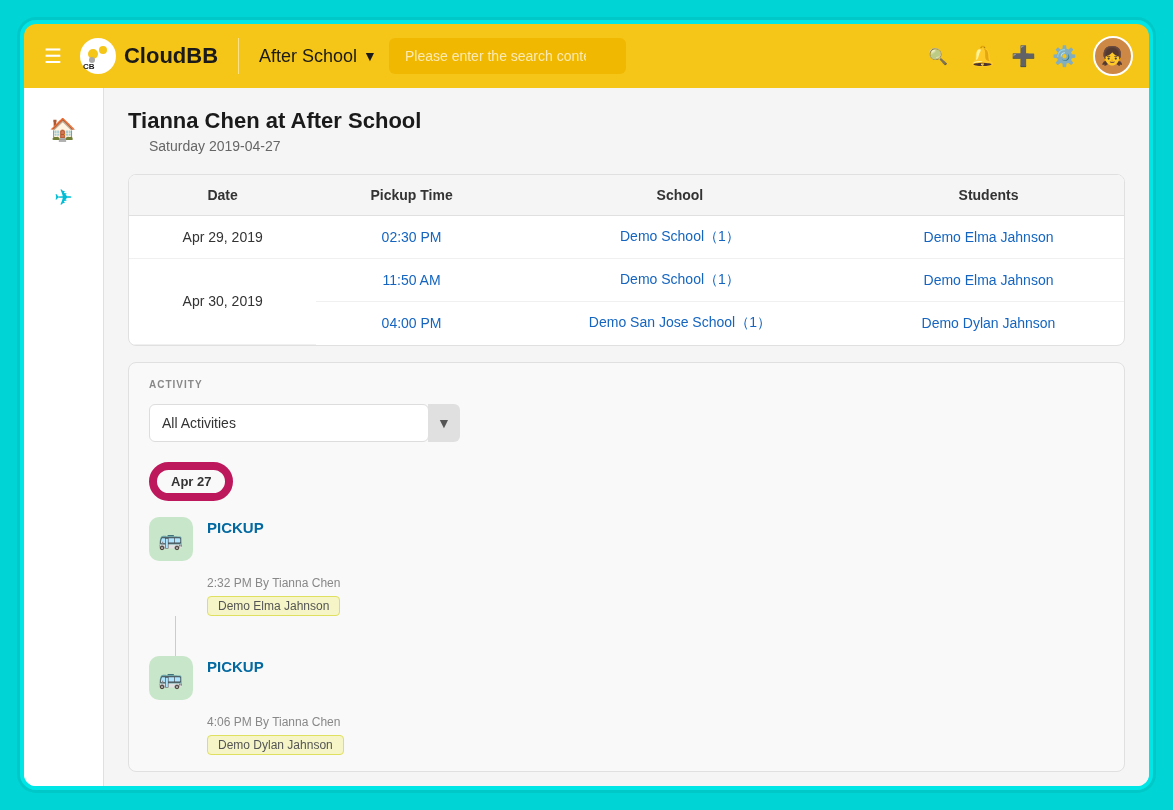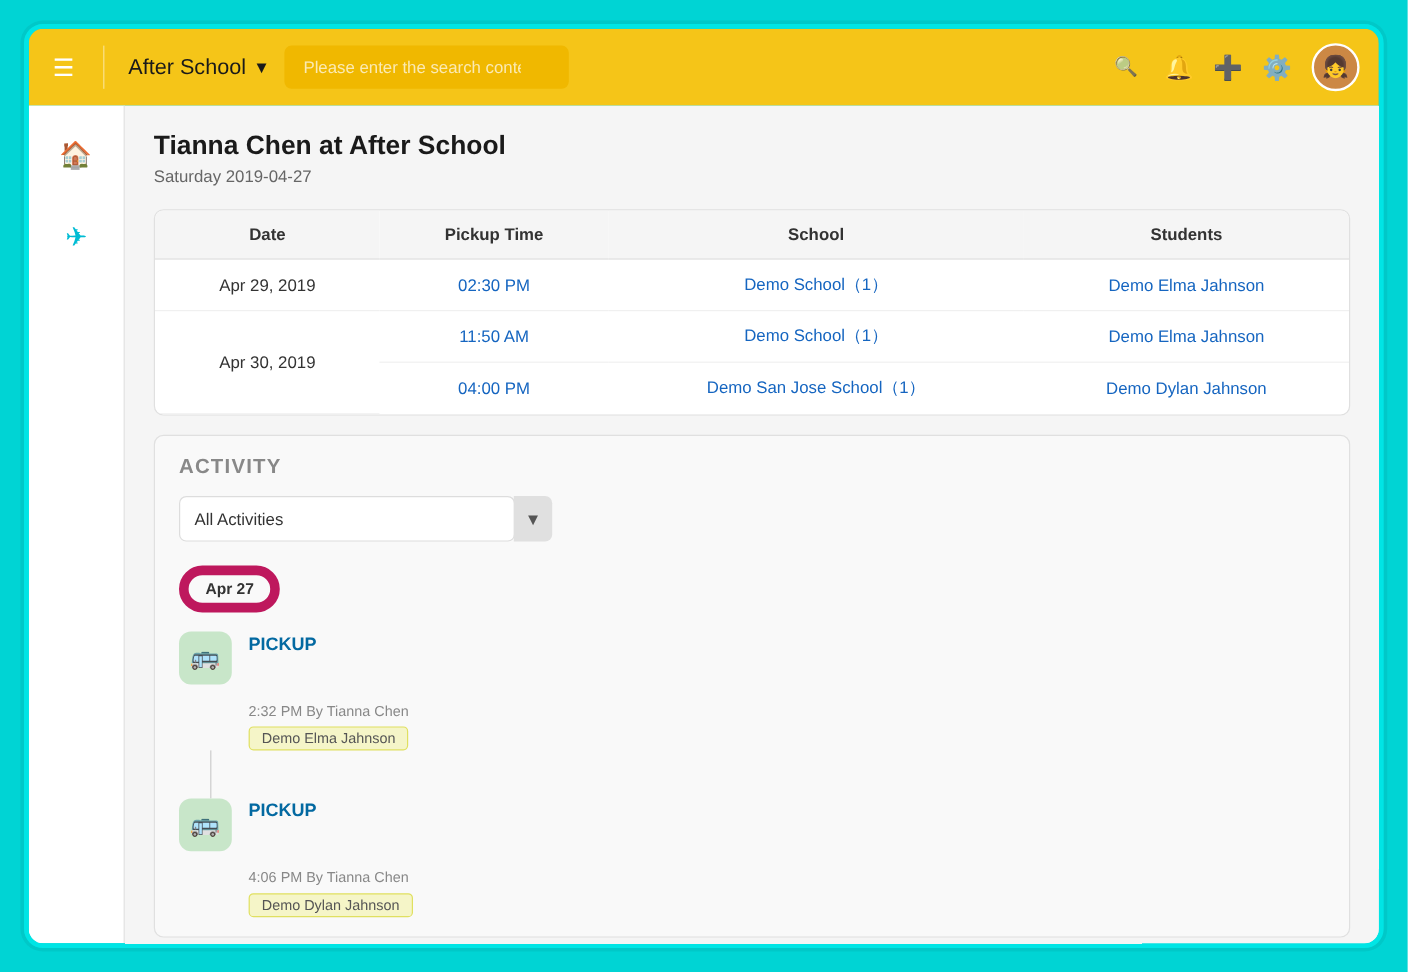--- a/index.html
+++ b/index.html
@@ -171,20 +171,21 @@
     .page-title {
       font-size: 22px;
       font-weight: 600;
       color: #1a1a1a;
       margin-bottom: 4px;
     }
     .page-date {
       font-size: 14px;
       color: #666;
       margin-bottom: 20px;
+      margin-left: 21px;
     }
 
     
     .card {
       background: white;
       border-radius: 8px;
       border: 1px solid #e0e0e0;
       margin-bottom: 16px;
       overflow: hidden;
     }
@@ -230,21 +231,21 @@
     }
 
     
     .activity-card {
       background: #f9f9f9;
       border-radius: 8px;
       border: 1px solid #e0e0e0;
       padding: 16px 20px;
     }
     .activity-header {
-      font-size: 17px;
+      font-size: 10px;
       font-weight: 700;
       color: #888;
       letter-spacing: 1px;
       margin-bottom: 14px;
     }
     .activity-filter {
       display: flex;
       align-items: center;
       margin-bottom: 20px;
     }
@@ -345,20 +346,31 @@
     }
   </style>
 </head>
 <body>
 
 <div class="outer-frame">
 
   <nav class="top-nav">
     <span class="hamburger-icon">☰</span>
 
+    <div class="logo-container">
+
+      <svg class="logo-icon" viewBox="0 0 40 40">
+        <circle cx="20" cy="20" r="18" fill="white"></circle>
+        <circle cx="15" cy="18" r="5" fill="#f5c518"></circle>
+        <circle cx="25" cy="14" r="4" fill="#f5c518"></circle>
+        <circle cx="14" cy="24" r="3" fill="#aaa"></circle>
+        <text x="5" y="33" font-size="8" font-weight="bold" fill="#1a1a1a">CB</text>
+      </svg>
+      <span class="logo-text">CloudBB</span>
+    </div>
 
     <div class="nav-divider"></div>
 
     <div class="school-selector">
       <span class="school-selector-text">After School</span>
       <span class="school-selector-arrow">▼</span>
     </div>
 
     <div class="search-wrapper">
       <input class="search-bar" type="text" placeholder="Please enter the search content" style="">

